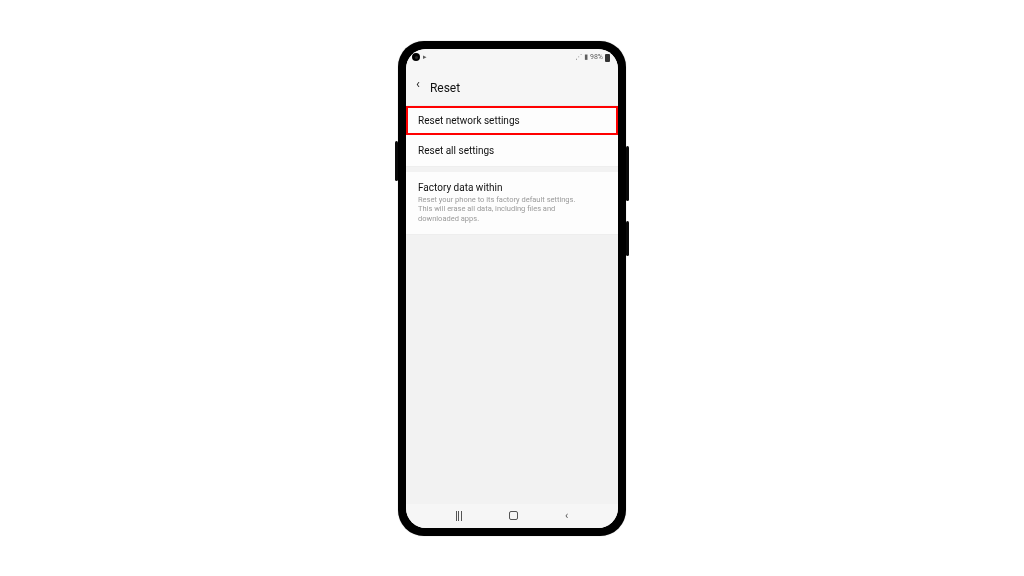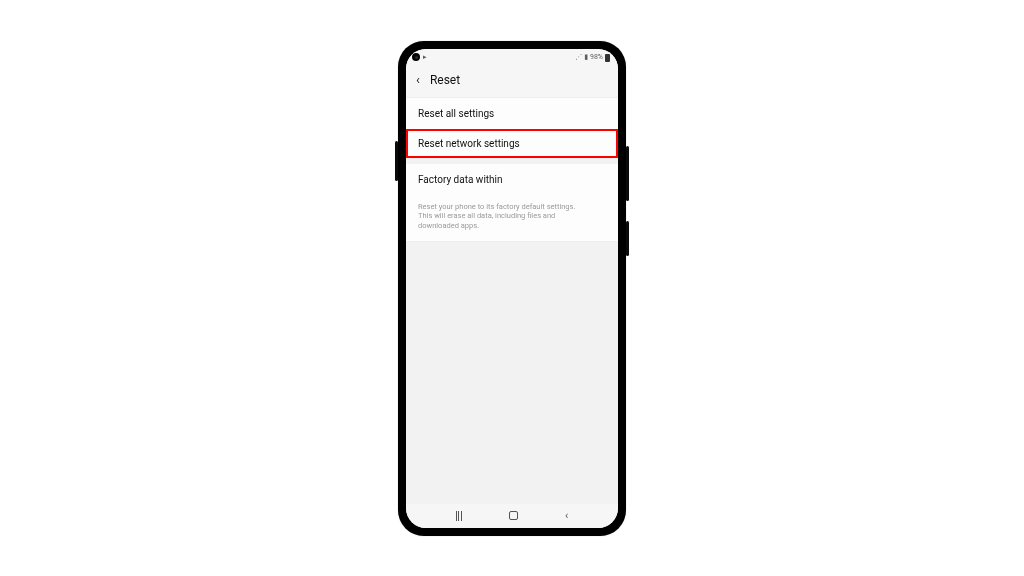--- a/index.html
+++ b/index.html
@@ -52,33 +52,33 @@
     .status-right { display:flex; align-items:center; gap:2px;}
     .appbar {
       background:#f6f6f6;
       padding: 8px 10px 10px;
       display:flex;
       align-items:center;
       gap:10px;
       border-bottom:1px solid #eee;
     }
     .back { font-size:13px; color:#222; line-height:1;}
-    .title { font-size:12px; color:#111; }
+    .title { font-size:12px; color:#111;margin-top:8px; }
     .list { background:#f2f2f2; flex:1; }
     .group { background:#fdfdfd; border-bottom:1px solid #eee; }
     .item {
       padding: 10px 12px;
       font-size:10px;
       color:#111;
       position:relative;
       cursor:pointer;
     }
     .item.hl { outline: 2px solid #ff0000; outline-offset:-2px; padding:9px 12px; }
     .sep { height:5px; background:#f2f2f2; }
-    .sub { font-size:7.5px; color:#9a9a9a; margin-top:17px; line-height:1.3; max-width:170px;}
+    .sub { font-size:7.5px; color:#9a9a9a; margin-top:2px; line-height:1.3; max-width:170px;}
     .toggle {
       position:absolute; right:10px; top:12px;
       width:22px; height:12px; border:1px solid #bbb; border-radius:10px;
       background:#fff;
     }
     .toggle::after {
       content:""; position:absolute; left:1px; top:1px;
       width:8px; height:8px; border:1px solid #bbb; border-radius:50%; background:#fff;
     }
     .navbar {
@@ -119,25 +119,25 @@
       </div>
     </div>
 
     <div class="appbar">
       <span class="back">‹</span>
       <span class="title">Reset</span>
     </div>
 
     <div class="list">
       <div class="group">
+        <div class="item hl">
+          <div>Reset network settings</div>
+        </div>
         <div class="item">
           <div>Reset all settings</div>
-        </div>
-        <div class="item hl">
-          <div>Reset network settings</div>
         </div>
       </div>
 
       <div class="sep"></div>
 
       <div class="group">
         <div class="item">
           <div>Factory data within</div>
           <div class="sub">Reset your phone to its factory default settings. This will erase all data, including files and downloaded apps.</div>
         </div>

